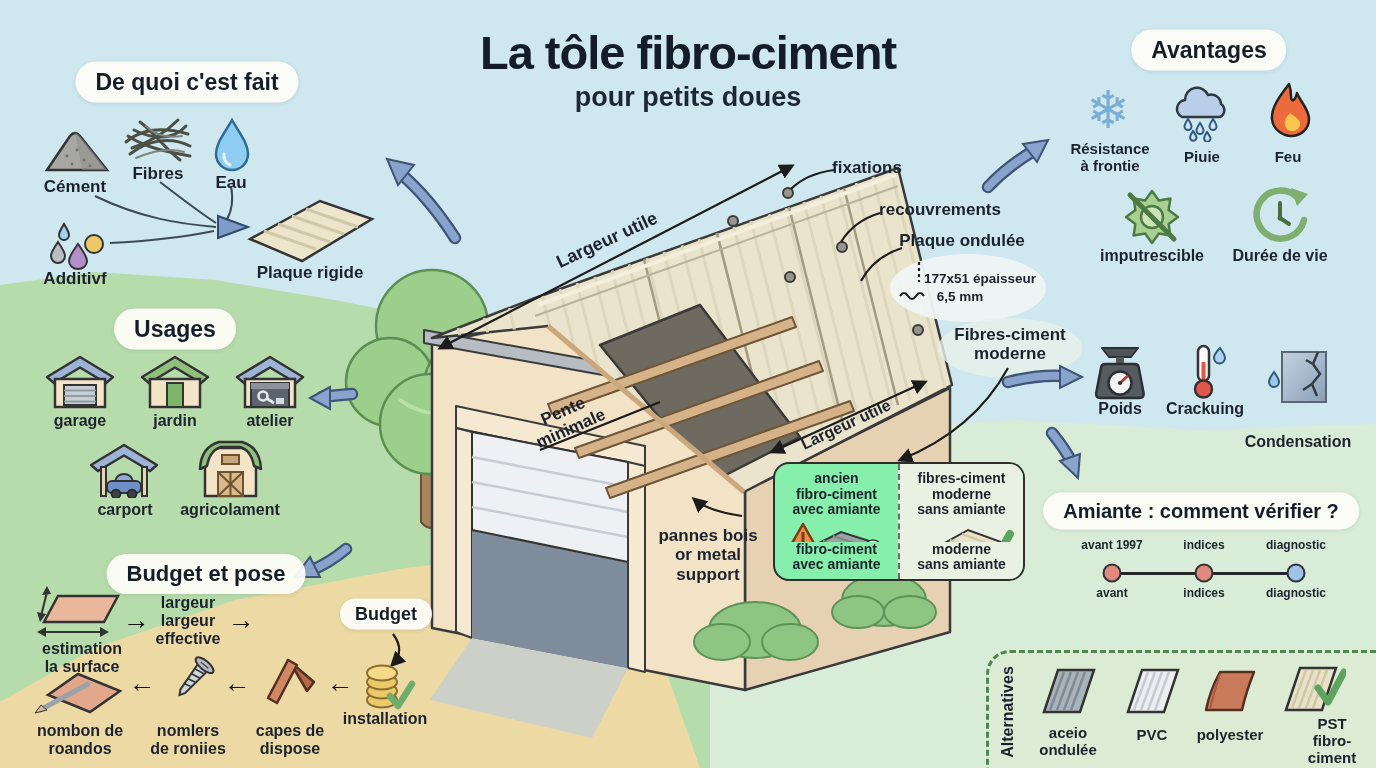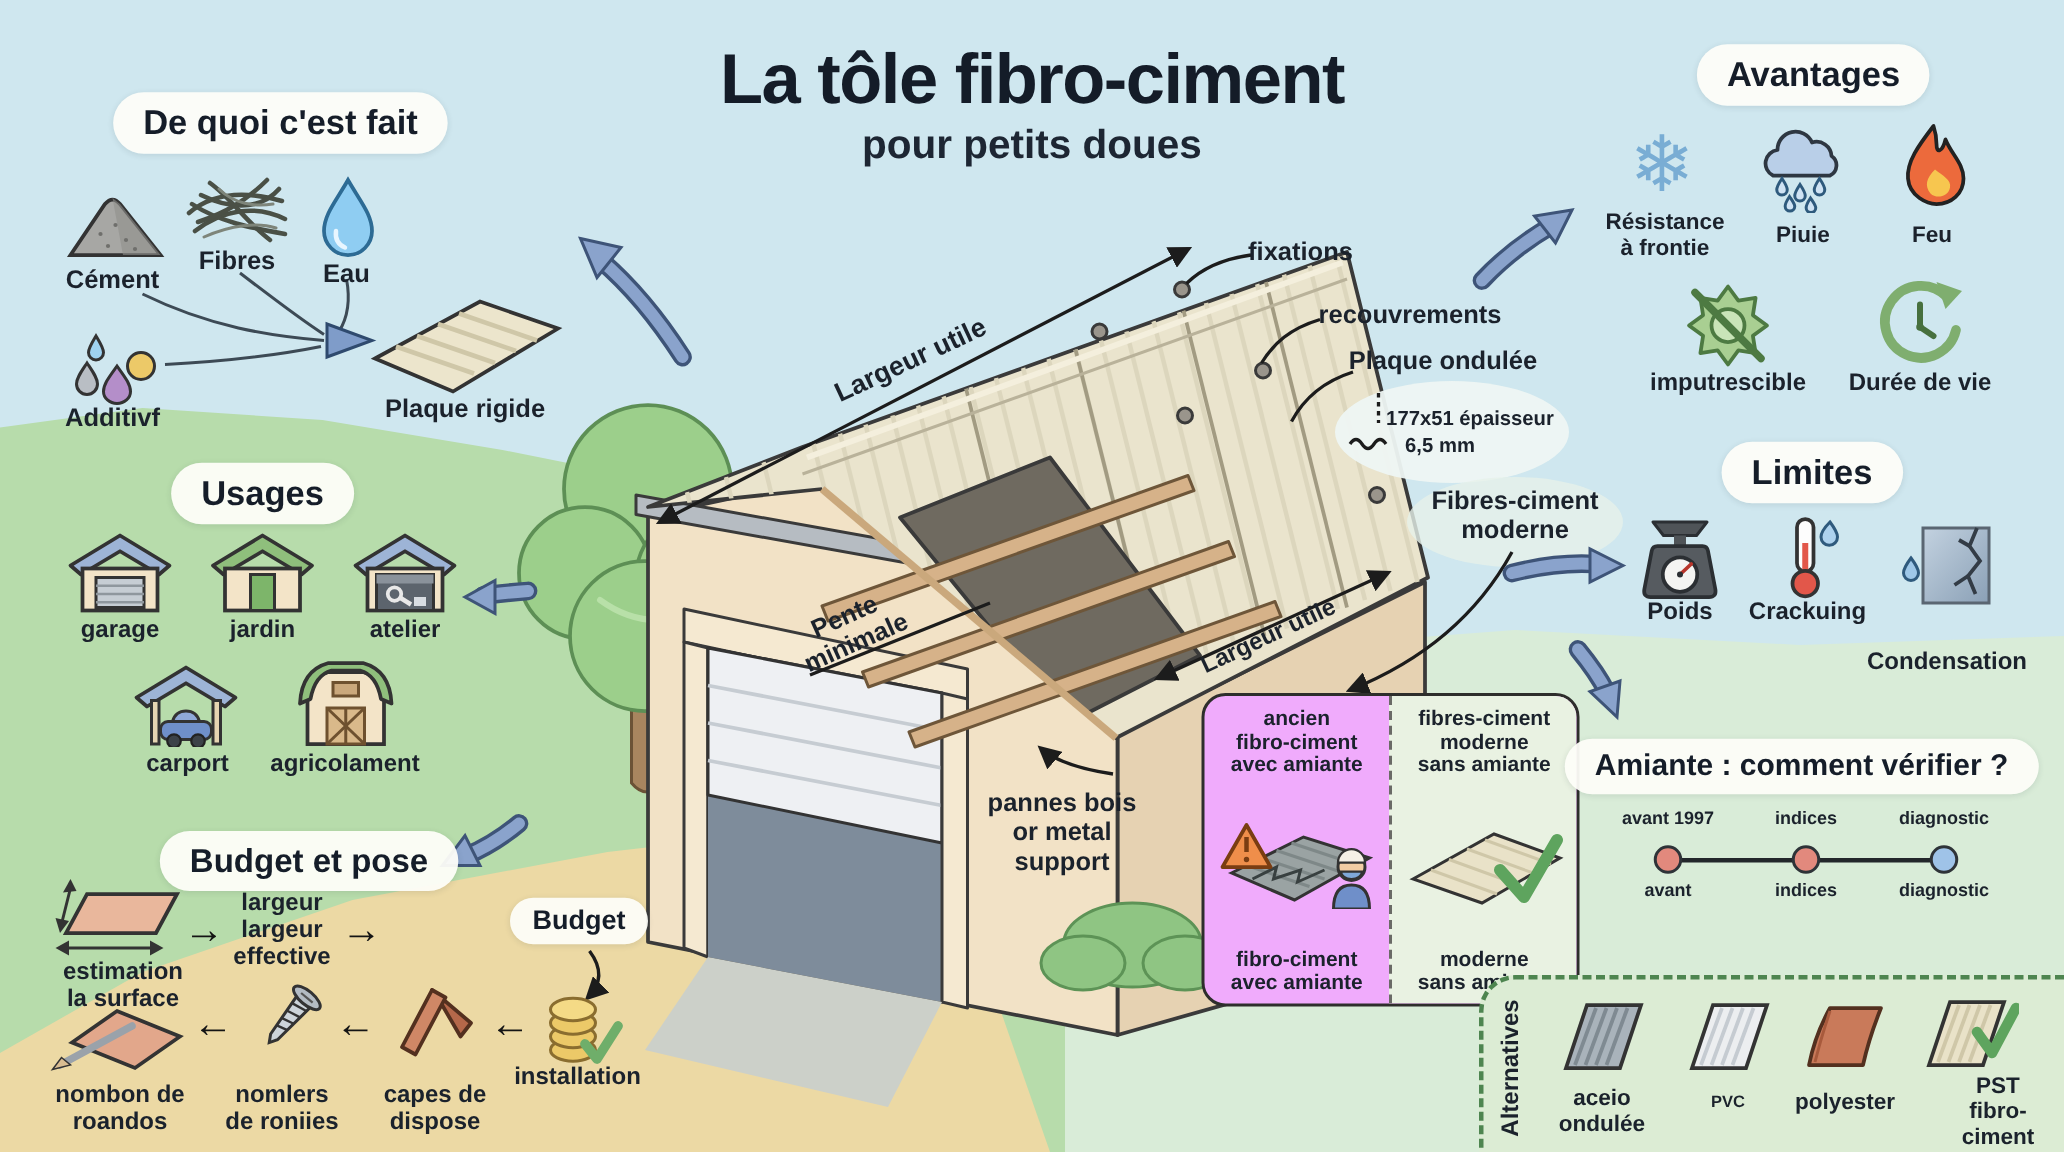--- a/index.html
+++ b/index.html
@@ -12,23 +12,23 @@
         padding:7px 20px;font-weight:700;color:#151d29;transform:translate(-50%,-50%);
         box-shadow:0 1px 4px rgba(30,50,60,.12);white-space:nowrap;}
   .icn{position:absolute;z-index:2;}
   .icn svg{display:block;}
   .flowarrow{position:absolute;z-index:2;font-weight:700;color:#141414;font-size:27px;
              transform:translate(-50%,-50%);}
   .title{position:absolute;z-index:2;transform:translate(-50%,-50%);font-weight:800;
          font-size:47px;letter-spacing:-1px;color:#141c28;white-space:nowrap;}
   .subtitle{position:absolute;z-index:2;transform:translate(-50%,-50%);font-weight:500;
             font-size:27px;color:#1d2633;white-space:nowrap;}
-  .cmpbox{position:absolute;z-index:2;left:773px;top:462px;width:252px;height:209px;
-          background:#f0abfc;border:2.5px solid #2e2e2c;border-radius:16px;display:flex;
-          overflow:hidden;box-sizing:border-box;margin-left:28px;}
+  .cmpbox{position:absolute;z-index:2;left:773px;top:462px;width:252px;height:119px;
+          background:#86efac;border:2.5px solid #2e2e2c;border-radius:16px;display:flex;
+          overflow:hidden;box-sizing:border-box;}
   .cmpcol{flex:1;display:flex;flex-direction:column;align-items:center;
           justify-content:space-between;padding:7px 2px 6px 2px;box-sizing:border-box;}
   .cmpcol.right{background:#e9f2e2;border-left:2.5px dashed #6a6a66;}
   .cmptxt{font-size:14px;font-weight:700;text-align:center;line-height:1.12;white-space:pre-line;}
   .timeline{position:absolute;z-index:2;left:1098px;top:536px;width:212px;height:72px;}
   .timeline .tl-line{position:absolute;left:10px;top:36px;width:192px;height:3px;background:#23272b;}
   .tl-dot{position:absolute;width:15px;height:15px;border-radius:50%;border:2.5px solid #2e3338;
           top:37px;transform:translate(-50%,-50%);box-sizing:content-box;}
   .tl-lab{position:absolute;font-size:12px;font-weight:700;transform:translateX(-50%);white-space:nowrap;}
   .altpanel{position:absolute;z-index:2;left:986px;top:650px;width:420px;height:140px;
@@ -511,21 +511,20 @@
     <svg width="68" height="66">
       <path d="M52,14 A24,24 0 1 0 58,36" stroke="#7fae6f" stroke-width="6.5" fill="none" stroke-linecap="round"></path>
       <polygon points="45,4 62,10 51,22" fill="#7fae6f"></polygon>
       <line x1="34" y1="34" x2="34" y2="19" stroke="#47703e" stroke-width="4" stroke-linecap="round"></line>
       <line x1="34" y1="34" x2="43" y2="40" stroke="#47703e" stroke-width="4" stroke-linecap="round"></line>
       <circle cx="34" cy="34" r="2.5" fill="#47703e"></circle>
     </svg>
   </div>
   <div class="lbl" style="left:1280px;top:256px;font-size:16px;">Durée de vie</div>
 
-  <div class="pill" style="left:1208px;top:315px;font-size:23px;">Limites</div>
 
   <div class="icn" style="left:1088px;top:342px;">
     <svg width="64" height="60">
       <path d="M14,6 h36 l-7,9 h-22 z" fill="#4f5458" stroke="#2b2f33" stroke-width="2" stroke-linejoin="round"></path>
       <rect x="28" y="15" width="8" height="7" fill="#4f5458"></rect>
       <path d="M17,22 h30 q3,0 3.6,3 l5,26 q0.8,5 -4.2,5 h-39 q-5,0 -4.2,-5 l5,-26 q0.6,-3 3.8,-3 z" fill="#565b60" stroke="#2b2f33" stroke-width="2.5"></path>
       <circle cx="32" cy="41" r="11.5" fill="#f4f4f2" stroke="#2b2f33" stroke-width="2.5"></circle>
       <line x1="32" y1="41" x2="39.5" y2="34" stroke="#b8352b" stroke-width="2.5" stroke-linecap="round"></line>
       <circle cx="32" cy="41" r="2" fill="#2b2f33"></circle>
     </svg>
@@ -597,21 +596,21 @@
     <svg width="68" height="58">
         <polygon points="10,50 24,8 60,8 46,50" fill="#eceef0" stroke="#333" stroke-width="2.5"></polygon>
     <g stroke="#c5cbd1" stroke-width="2.5">
           <line x1="30" y1="10" x2="16" y2="48"></line>
           <line x1="37" y1="10" x2="23" y2="48"></line>
     <line x1="44" y1="10" x2="30" y2="48"></line>
           <line x1="51" y1="10" x2="37" y2="48"></line>
         </g>
       </svg>
   </div>
-  <div class="lbl" style="left:1152px;top:735px;font-size:11px;">PVC</div>
+  <div class="lbl" style="left:1152px;top:735px;font-size:15px;">PVC</div>
 
   <div class="icn" style="left:1196px;top:662px;">
     <svg width="68" height="58">
         <path d="M10,48 Q14,28 24,10 L58,10 Q50,30 46,48 Z" fill="#c97a5a" stroke="#53301f" stroke-width="2.5" stroke-linejoin="round"></path>
     <path d="M24,12 Q18,30 14,46" stroke="#a85a3c" stroke-width="2" fill="none"></path>
       </svg>
   </div>
   <div class="lbl" style="left:1230px;top:735px;font-size:15px;">polyester</div>
 
   <div class="icn" style="left:1276px;top:656px;">

